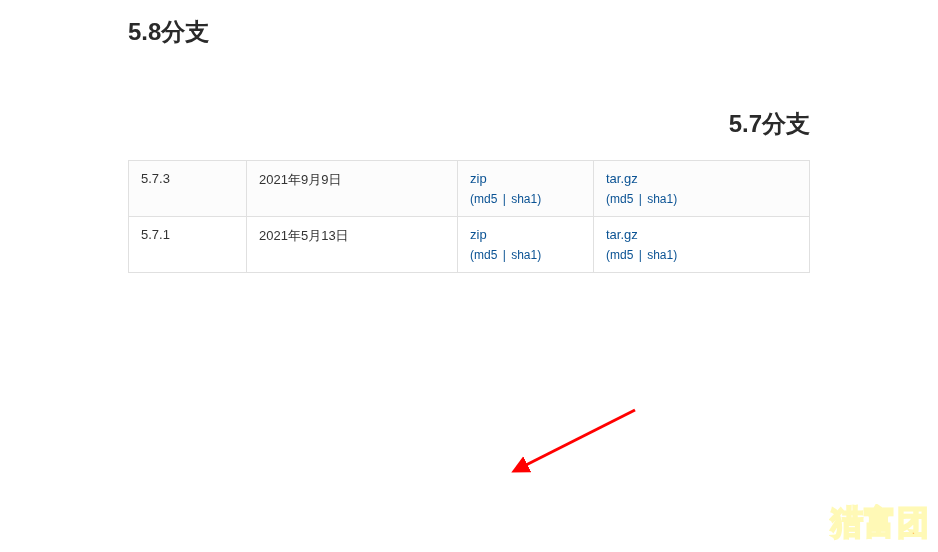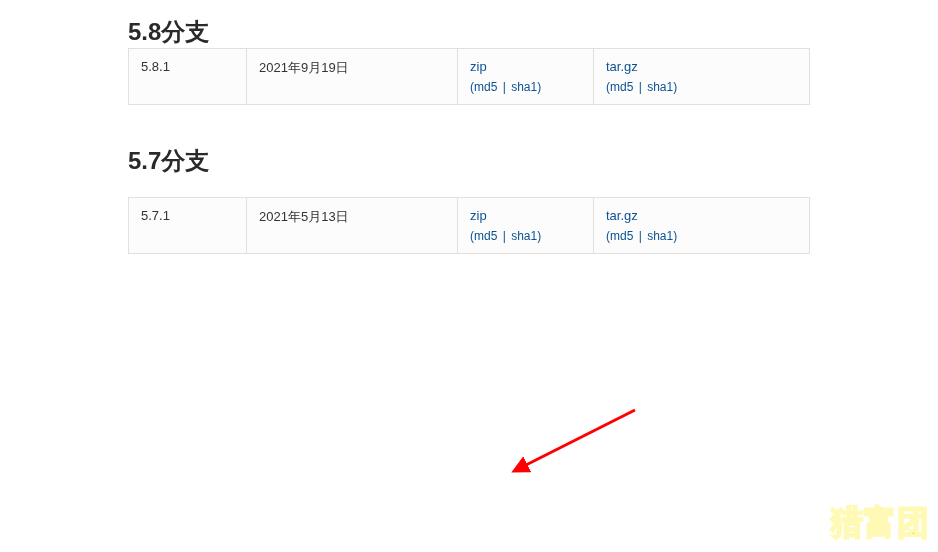--- a/index.html
+++ b/index.html
@@ -12,24 +12,26 @@
       position: relative;
     }
     .content {
       padding: 0 128px 0 128px;
     }
     h2 {
       font-size: 24px;
       font-weight: 600;
       color: #2a2a2a;
       margin-top: 16px;
+      margin-bottom: 20px;
     }
     .section-2 h2 {
       margin-top: 40px;
       margin-bottom: 20px;
+      text-align: right;
     }
     table {
       width: 100%;
       border-collapse: collapse;
       font-size: 13px;
       color: #333;
     }
     td {
       border: 1px solid #e0e0e0;
       padding: 10px 12px;
@@ -83,33 +85,33 @@
     }
   </style>
 </head>
 <body>
 
 <div class="content">
   <div class="section-1">
     <h2>5.8分支</h2>
     <table>
       <tbody id="tbody-0">
-          <tr>
-            <td class="col-version">5.8.1</td>
-            <td class="col-date">2021年9月19日</td>
-            <td class="col-zip"><a class="fmt-link" href="#">zip</a><div class="hash-row"><span class="paren">(</span><a href="#" class="hash-link">md5</a><span class="hash-sep"> | </span><a href="#" class="hash-link">sha1</a><span class="paren">)</span></div></td>
-            <td class="col-targz"><a class="fmt-link" href="#">tar.gz</a><div class="hash-row"><span class="paren">(</span><a href="#" class="hash-link">md5</a><span class="hash-sep"> | </span><a href="#" class="hash-link">sha1</a><span class="paren">)</span></div></td>
-          </tr>
         </tbody>
     </table>
   </div>
   <div class="section-2">
     <h2>5.7分支</h2>
     <table>
       <tbody id="tbody-1">
+          <tr>
+            <td class="col-version">5.7.3</td>
+            <td class="col-date">2021年9月9日</td>
+            <td class="col-zip"><a class="fmt-link" href="#">zip</a><div class="hash-row"><span class="paren">(</span><a href="#" class="hash-link">md5</a><span class="hash-sep"> | </span><a href="#" class="hash-link">sha1</a><span class="paren">)</span></div></td>
+            <td class="col-targz"><a class="fmt-link" href="#">tar.gz</a><div class="hash-row"><span class="paren">(</span><a href="#" class="hash-link">md5</a><span class="hash-sep"> | </span><a href="#" class="hash-link">sha1</a><span class="paren">)</span></div></td>
+          </tr>
           <tr>
             <td class="col-version">5.7.1</td>
             <td class="col-date">2021年5月13日</td>
             <td class="col-zip"><a class="fmt-link" href="#">zip</a><div class="hash-row"><span class="paren">(</span><a href="#" class="hash-link">md5</a><span class="hash-sep"> | </span><a href="#" class="hash-link">sha1</a><span class="paren">)</span></div></td>
             <td class="col-targz"><a class="fmt-link" href="#">tar.gz</a><div class="hash-row"><span class="paren">(</span><a href="#" class="hash-link">md5</a><span class="hash-sep"> | </span><a href="#" class="hash-link">sha1</a><span class="paren">)</span></div></td>
           </tr>
         </tbody>
     </table>
   </div>
 </div>

